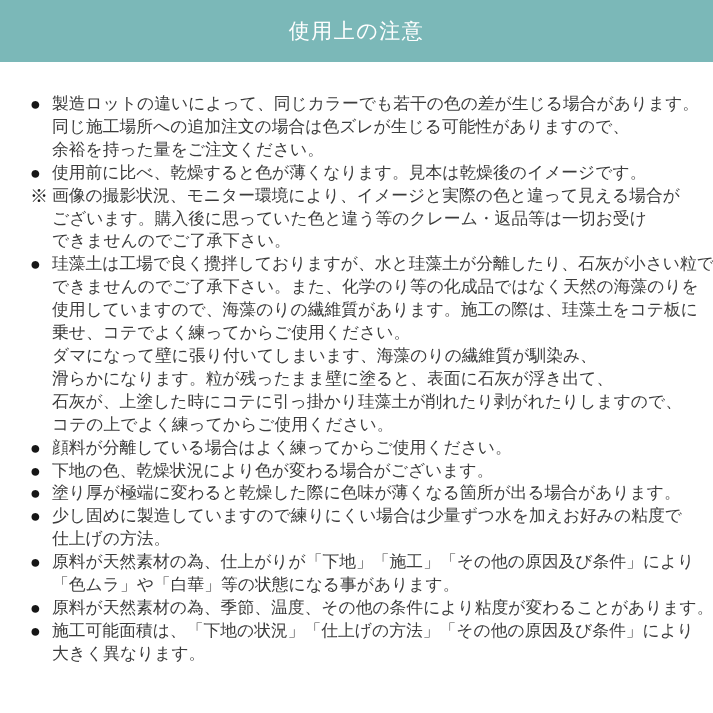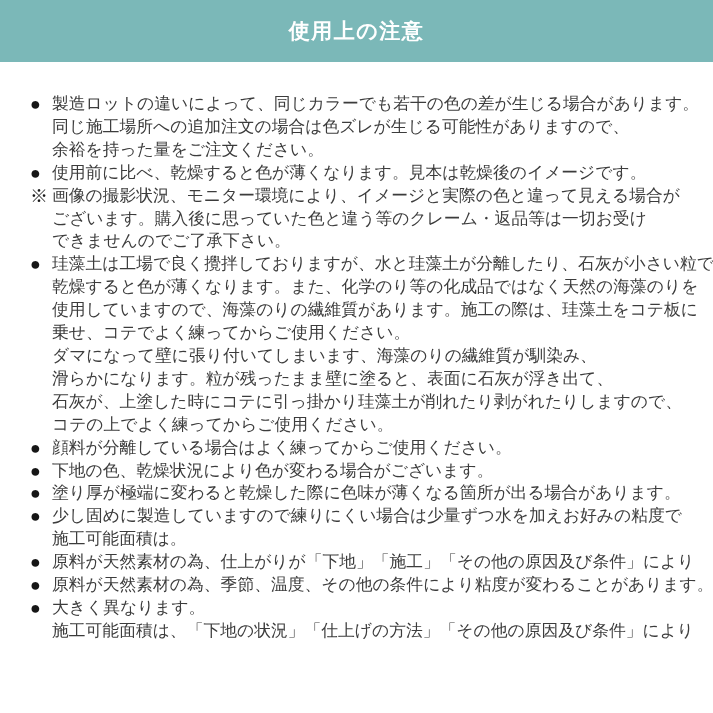--- a/index.html
+++ b/index.html
@@ -22,21 +22,21 @@
     overflow: hidden;
     background: var(--page-bg);
   }
   .header {
     height: 62px;
     background: var(--header-bg);
   }
   .title {
     margin: 0;
     font-family: "Liberation Serif", serif;
-    font-weight: 700;
+    font-weight: 400;
     font-size: 21px;
     letter-spacing: 1.5px;
     line-height: 62px;
     text-align: center;
     color: var(--header-text);
   }
   .notes {
     padding: 31px 0 0 30px;
     font-size: 16.8px;
     line-height: 22.9px;
@@ -83,21 +83,21 @@
           <div class="note-line">画像の撮影状況、モニター環境により、イメージと実際の色と違って見える場合が</div>
           <div class="note-line">ございます。購入後に思っていた色と違う等のクレーム・返品等は一切お受け</div>
           <div class="note-line">できませんのでご了承下さい。</div>
         </div>
   </div>
 
   <div class="note">
     <span class="note-marker">●</span>
     <div class="note-text">
           <div class="note-line">珪藻土は工場で良く攪拌しておりますが、水と珪藻土が分離したり、石灰が小さい粒で</div>
-          <div class="note-line">乾燥すると色が薄くなります。また、化学のり等の化成品ではなく天然の海藻のりを</div>
+          <div class="note-line">できませんのでご了承下さい。また、化学のり等の化成品ではなく天然の海藻のりを</div>
           <div class="note-line">使用していますので、海藻のりの繊維質があります。施工の際は、珪藻土をコテ板に</div>
           <div class="note-line">乗せ、コテでよく練ってからご使用ください。</div>
           <div class="note-line">ダマになって壁に張り付いてしまいます、海藻のりの繊維質が馴染み、</div>
           <div class="note-line">滑らかになります。粒が残ったまま壁に塗ると、表面に石灰が浮き出て、</div>
           <div class="note-line">石灰が、上塗した時にコテに引っ掛かり珪藻土が削れたり剥がれたりしますので、</div>
           <div class="note-line">コテの上でよく練ってからご使用ください。</div>
         </div>
   </div>
 
   <div class="note">
@@ -118,39 +118,40 @@
     <span class="note-marker">●</span>
     <div class="note-text">
           <div class="note-line">塗り厚が極端に変わると乾燥した際に色味が薄くなる箇所が出る場合があります。</div>
         </div>
   </div>
 
   <div class="note">
     <span class="note-marker">●</span>
     <div class="note-text">
           <div class="note-line">少し固めに製造していますので練りにくい場合は少量ずつ水を加えお好みの粘度で</div>
-          <div class="note-line">施工可能面積は。</div>
+          <div class="note-line">仕上げの方法。</div>
         </div>
   </div>
 
   <div class="note">
     <span class="note-marker">●</span>
     <div class="note-text">
           <div class="note-line">原料が天然素材の為、仕上がりが「下地」「施工」「その他の原因及び条件」により</div>
+          <div class="note-line">「色ムラ」や「白華」等の状態になる事があります。</div>
         </div>
   </div>
 
   <div class="note">
     <span class="note-marker">●</span>
     <div class="note-text">
           <div class="note-line">原料が天然素材の為、季節、温度、その他の条件により粘度が変わることがあります。</div>
         </div>
   </div>
 
   <div class="note">
     <span class="note-marker">●</span>
     <div class="note-text">
+          <div class="note-line">施工可能面積は、「下地の状況」「仕上げの方法」「その他の原因及び条件」により</div>
           <div class="note-line">大きく異なります。</div>
-          <div class="note-line">施工可能面積は、「下地の状況」「仕上げの方法」「その他の原因及び条件」により</div>
         </div>
   </div>
 </main>
 </div>
 
 </body></html>

